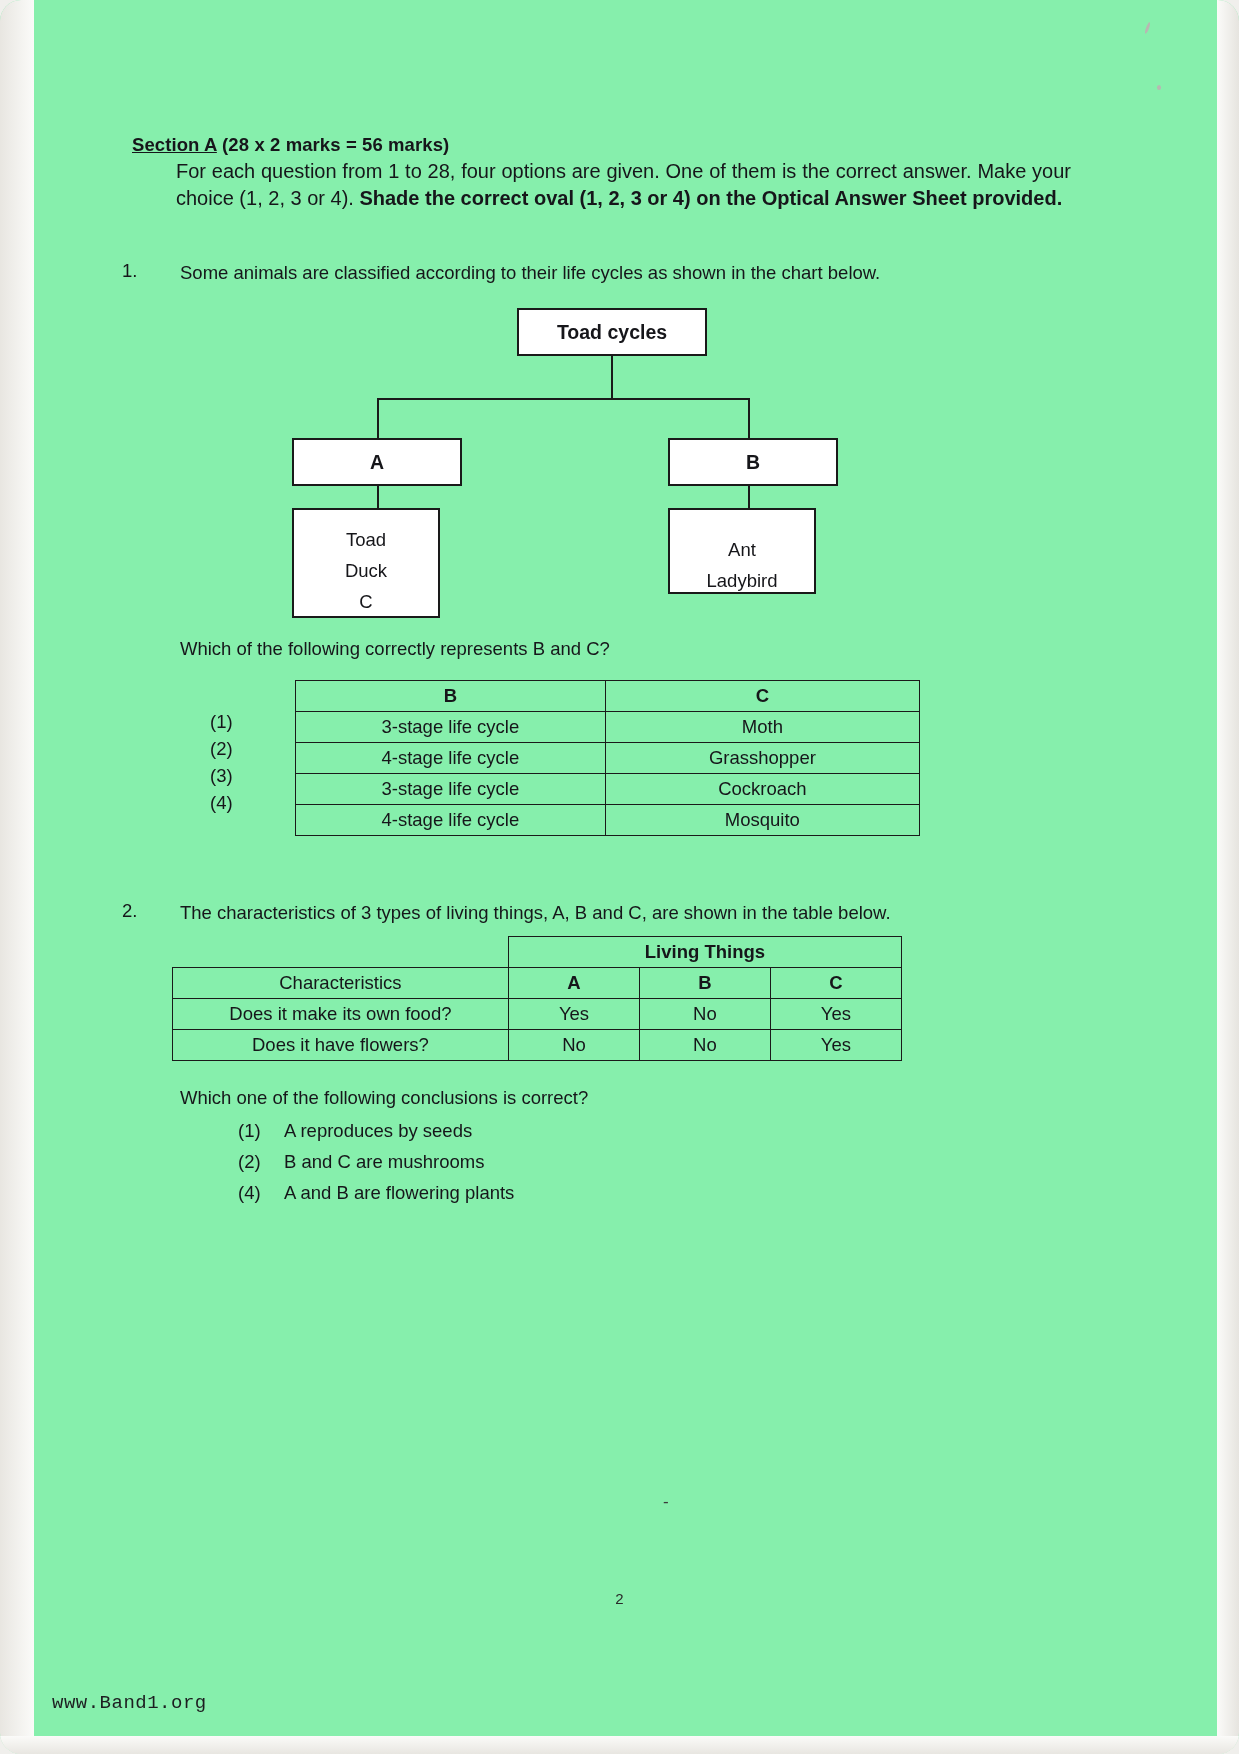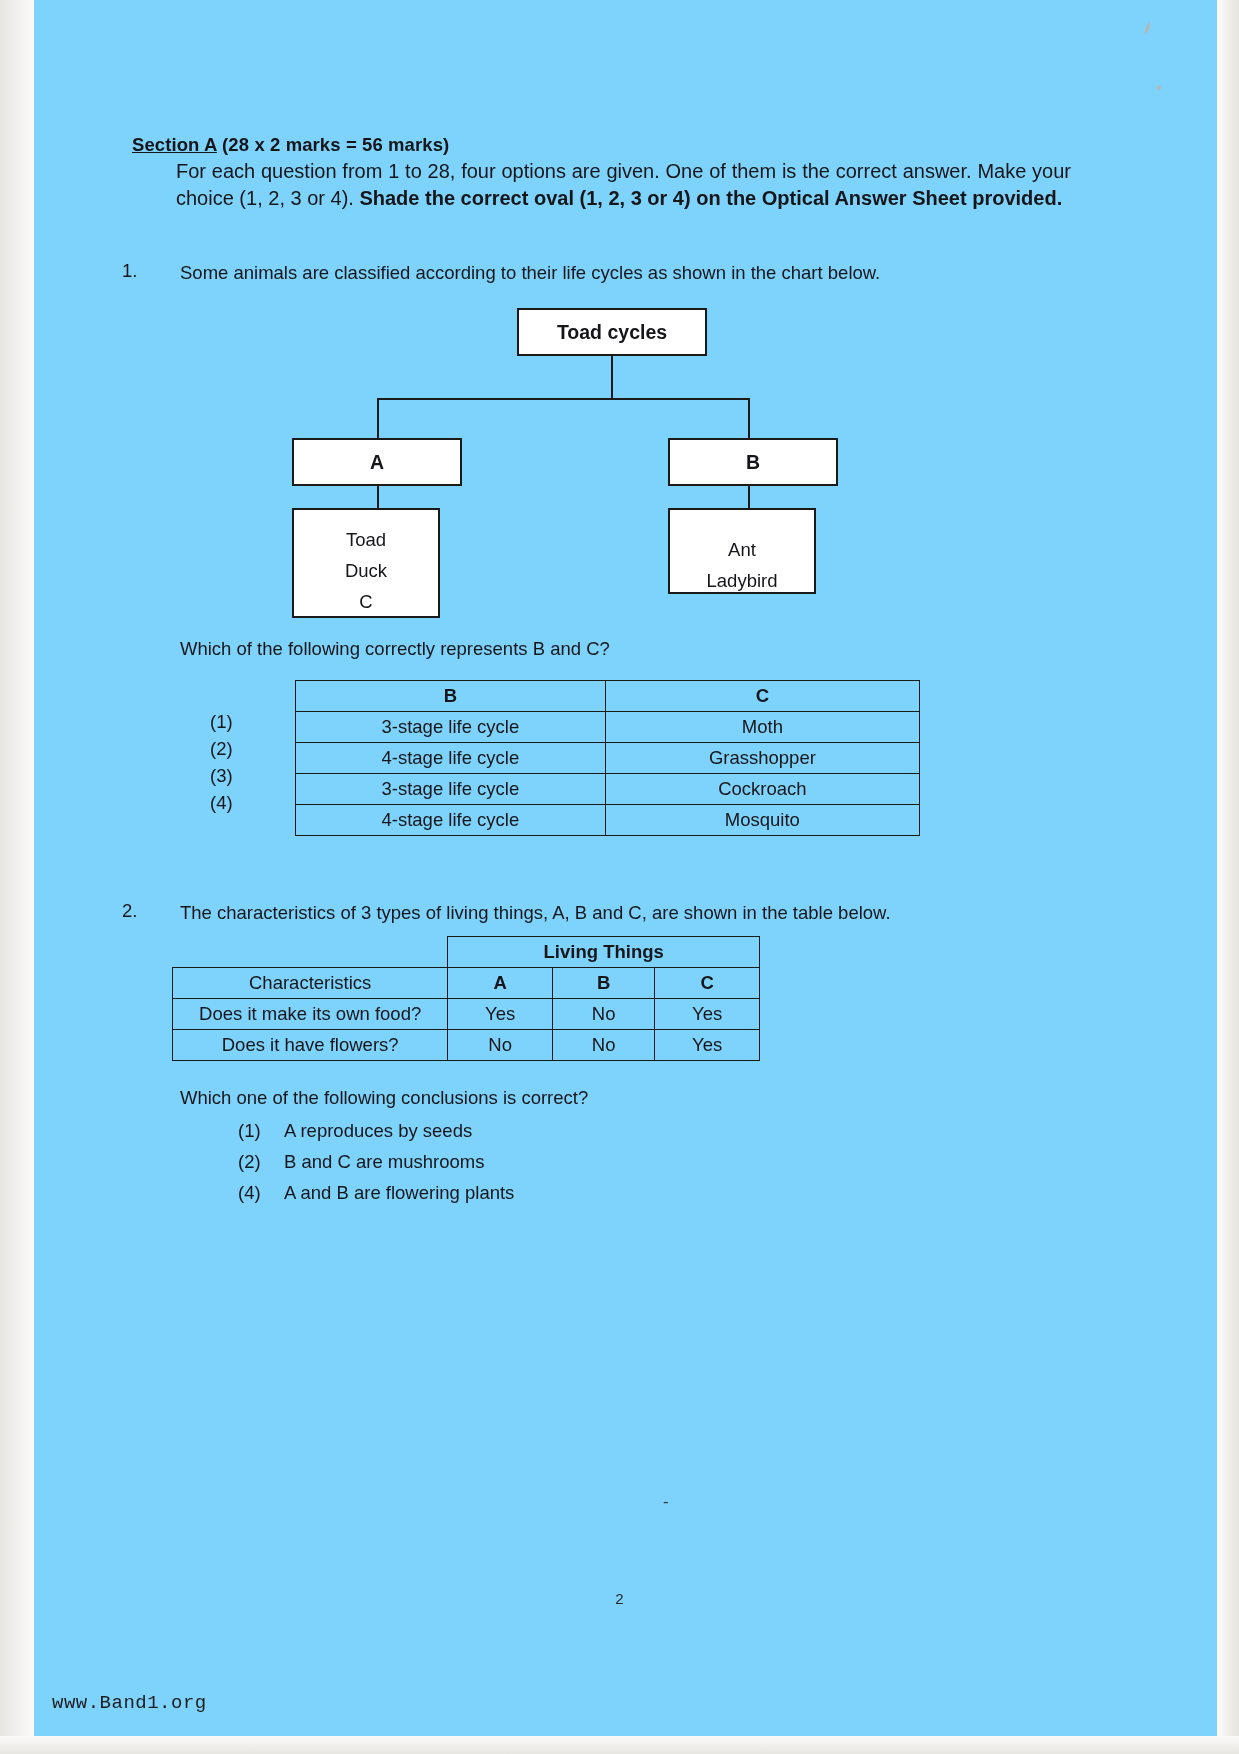--- a/index.html
+++ b/index.html
@@ -4,24 +4,25 @@
 <style>
   html, body {
     margin: 0;
     padding: 0;
     background: #f0efec;
   }
   .page {
     position: relative;
     width: 1239px;
     height: 1754px;
-    background: #7dd3fc;
+    background: #86efac;
     overflow: hidden;
     font-family: "Liberation Sans", sans-serif;
     color: #16161a;
+    border-radius: 21px;
   }
   .sheet-edge-left {
     position: absolute;
     left: 0; top: 0;
     width: 34px; height: 1754px;
     background: linear-gradient(to right, #e8e6e1, #fbfbf9);
   }
   .sheet-edge-right {
     position: absolute;
     right: 0; top: 0;
@@ -150,21 +151,21 @@
     margin-left: 85px;
     width: 625px;
   }
   #q1-table td.c1 { width: 312px; }
   #q1-table td.c2 { width: 313px; }
 
   
   #q2-table {
     margin-left: 0px;
     margin-top: 10px;
-    width: 588px;
+    width: 730px;
   }
   #q2-table td.ch { width: 345px; }
   #q2-table td.v { width: 128px; }
   #q2-table td.blank { border: none; }
   #q2-table th.lt { font-weight: bold; }
 
   .q2-wrap { margin-left: -8px; }
 
   .q-ask {
     margin-top: 24px;

